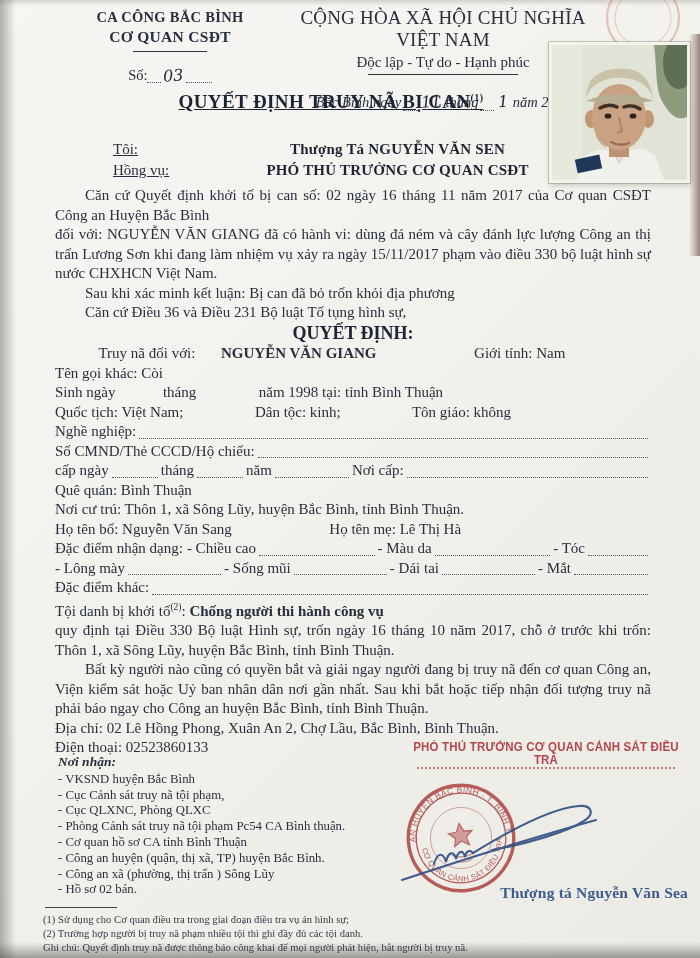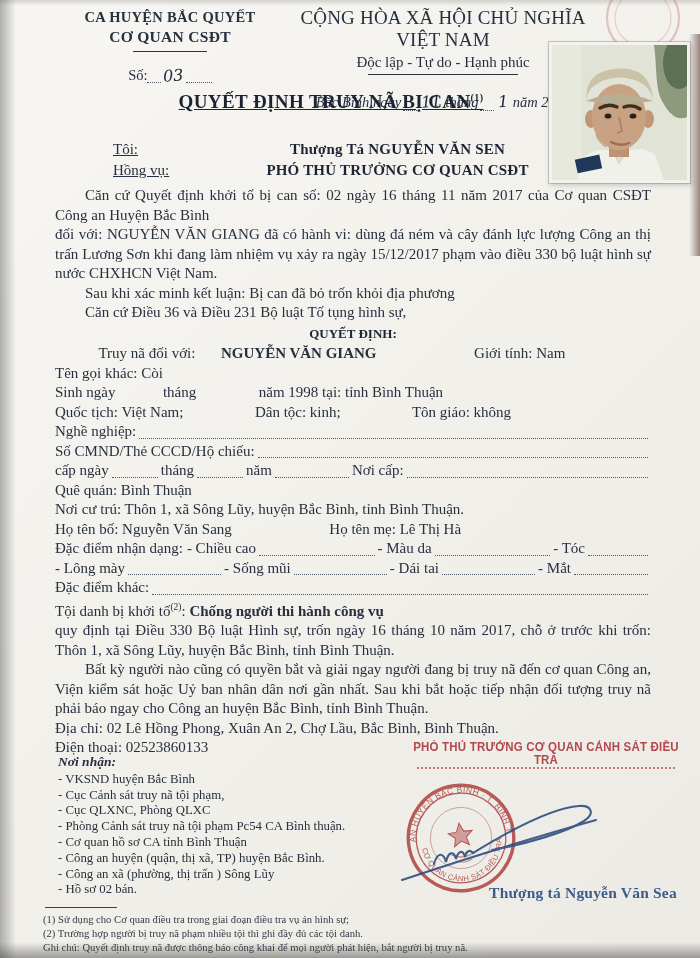--- a/index.html
+++ b/index.html
@@ -48,52 +48,52 @@
   .content p{margin:0;}
   .ind{text-indent:30px;}
   .just{text-align:justify;}
   .frow{display:flex;align-items:flex-end;}
   .frow .dots{margin:0 3px 3px 3px;}
   .gap18{display:inline-block;width:18px;}
   .gap40{display:inline-block;width:40px;}
   .gap55{display:inline-block;width:55px;}
   .gap64{display:inline-block;width:64px;}
   .gap90{display:inline-block;width:90px;}
-  .dheading{text-align:center;font-weight:bold;font-size:13px;color:#1b2433;margin:1px 0;}
+  .dheading{text-align:center;font-weight:bold;font-size:18px;color:#1b2433;margin:1px 0;}
   sup.small{font-size:9.5px;}
 
   .photo{position:absolute;left:549px;top:42px;width:141px;height:141px;
     border:3px solid #f4f2ec;box-shadow:0 0 0 1px rgba(120,115,105,.35),1px 2px 5px rgba(60,58,52,.25);box-sizing:border-box;}
   .photo svg{display:block;}
 
   .faint-stamp{position:absolute;left:588px;top:-20px;}
 
   .sign-head{position:absolute;left:410px;top:741px;width:272px;text-align:center;}
   .sign-head .t{font-size:11.5px;font-weight:bold;color:#b3474b;letter-spacing:.2px;
     font-family:"Liberation Sans",sans-serif;transform:scaleY(1.05);}
   .sign-head .u{border-top:2px dotted #c27b76;width:258px;margin:2px auto 0 auto;}
 
   .recipients{position:absolute;left:58px;top:754px;width:344px;font-size:12.8px;line-height:15.8px;}
   .recipients .hd{font-weight:bold;font-style:italic;font-size:13.5px;margin-bottom:2px;}
 
   .stamp{position:absolute;left:403px;top:780px;mix-blend-mode:multiply;}
   .sig{position:absolute;left:396px;top:792px;}
-  .signer{position:absolute;left:478px;top:884px;width:210px;text-align:center;
+  .signer{position:absolute;left:478px;top:884px;width:210px;text-align:right;
     font-size:15.5px;font-weight:bold;color:#3c5c8d;letter-spacing:.2px;}
 
   .foot-sep{position:absolute;left:45px;top:907px;width:72px;border-top:1.6px solid #3a4150;}
   .footnotes{position:absolute;left:43px;top:913px;width:630px;font-size:10.6px;line-height:14.2px;color:#323a47;}
 </style>
 </head>
 <body>
 
 <div class="stage">
 
   <div class="hdr-left">
-    <div class="l1">CA HUYỆN BẮC QUYẾT</div>
+    <div class="l1">CA CÔNG BẮC BÌNH</div>
     <div class="l2">CƠ QUAN CSĐT</div>
     <div class="hdr-rule"></div>
     <div class="so-line">
       <span>Số:</span>
       <span class="dots w14"></span>
       <span class="hand">03</span>
       <span class="dots w26"></span>
     </div>
   </div>
 
@@ -152,21 +152,21 @@
       <span class="val">Thượng Tá  NGUYỄN  VĂN SEN</span>
     </div>
     <div class="row">
       <span class="lbl">Hồng vụ:</span>
       <span class="val">PHÓ THỦ TRƯỞNG  CƠ QUAN CSĐT</span>
     </div>
   </div>
 
   <div class="content">
     <p class="ind just">Căn cứ Quyết định khởi tố bị can số: 02 ngày  16 tháng  11  năm 2017 của Cơ quan CSĐT Công an Huyện Bắc Bình</p>
-    <p class="just">đối với: NGUYỄN VĂN GIANG đã có hành vi: dùng đá ném và cây đánh lực lượng Công an thị trấn Lương Sơn khi đang làm nhiệm vụ xảy ra ngày 15/12/2017 phạm vào điều 330 bộ luật hình sự nước CHXHCN Việt Nam.</p>
+    <p class="just">đối với: NGUYỄN VĂN GIANG đã có hành vi: dùng đá ném và cây đánh lực lượng Công an thị trấn Lương Sơn khi đang làm nhiệm vụ xảy ra ngày 15/11/2017 phạm vào điều 330 bộ luật hình sự nước CHXHCN Việt Nam.</p>
     <p class="ind">Sau khi xác minh kết luận: Bị can đã bỏ trốn khỏi địa phương</p>
     <p class="ind">Căn cứ Điều 36 và Điều 231 Bộ luật Tố tụng hình sự,</p>
 
     <div class="dheading">QUYẾT ĐỊNH:</div>
 
     <div>
       <span class="gap40"></span>
       <span>Truy nã đối với:</span>
       <span class="gap18"></span>
       <span class="b">NGUYỄN VĂN GIANG</span>

